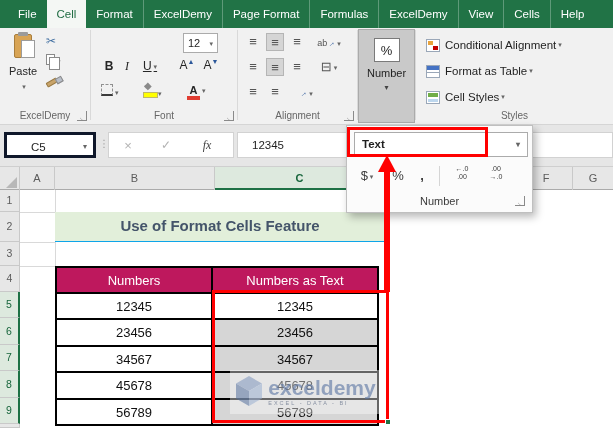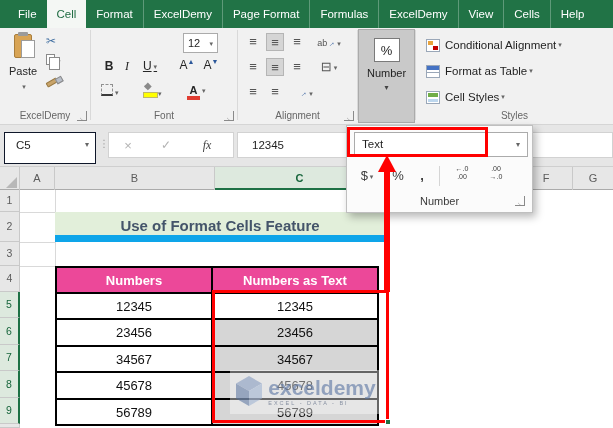--- a/index.html
+++ b/index.html
@@ -67,66 +67,66 @@
   .st-ic { width:14px; height:13px; margin-right:5px; border:1px solid #9AA7B8; background:#fff; position:relative; }
   .st-ic.cf::before { content:""; position:absolute; left:1px; top:1px; width:5px; height:4px; background:#E8A33D; }
   .st-ic.cf::after { content:""; position:absolute; right:1px; bottom:1px; width:5px; height:4px; background:#C00000; }
   .st-ic.ft::before { content:""; position:absolute; left:0; top:0; width:12px; height:4px; background:#4472C4; }
   .st-ic.ft::after { content:""; position:absolute; left:0; top:6px; width:12px; height:1px; background:#9AA7B8; }
   .st-ic.cs::before { content:""; position:absolute; left:1px; top:1px; width:10px; height:4px; background:#70AD47; }
   .st-ic.cs::after { content:""; position:absolute; left:1px; bottom:1px; width:10px; height:3px; background:#BDD7EE; }
 
   
   #fbar { position:absolute; left:0; top:125px; width:613px; height:42px; background:#E6E6E6; border-bottom:1px solid #CFCFCF; }
-  #namebox { position:absolute; left:4px; top:7px; width:92px; height:32px; background:#fff; border:1px solid #0f172a; font-size:11.5px; color:#1F1F1F; line-height:24px; padding-left:11px; }
+  #namebox { position:absolute; left:4px; top:7px; width:92px; height:26px; background:#fff; border:3px solid #0f172a; font-size:11.5px; color:#1F1F1F; line-height:24px; padding-left:24px; }
   #namebox .nb-chev { position:absolute; right:6px; top:0; font-size:8px; color:#666; line-height:24px; }
   .dots { position:absolute; left:99px; top:13px; font-size:10px; color:#A0A0A0; letter-spacing:0; }
   #fxstrip { position:absolute; left:108px; top:7px; width:126px; height:26px; background:#fff; border:1px solid #D2D2D2; display:flex; align-items:center; }
   #fxstrip .fx-x { width:38px; text-align:center; color:#B3B3B3; font-size:13px; }
   #fxstrip .fx-ck { width:38px; text-align:center; color:#B3B3B3; font-size:12px; }
   #fxstrip .fx-fx { width:44px; text-align:center; color:#444; font-size:12px; font-style:italic; font-family:"Liberation Serif",serif; }
   #formulafield { position:absolute; left:237px; top:7px; width:376px; height:26px; background:#fff; border:1px solid #D2D2D2; font-size:11.5px; color:#1F1F1F; line-height:24px; padding-left:14px; }
 
   
   #colheads { position:absolute; left:0; top:167px; width:613px; height:23px; background:#E7E7E7; border-bottom:1px solid #ABABAB; }
   .ch { position:absolute; top:0; height:23px; line-height:22px; text-align:center; font-size:11px; color:#5B5B5B; border-right:1px solid #C9C9C9; }
   .ch.sel { background:#DDE9DE; color:#17653B; border-bottom:2px solid #1E7145; font-weight:bold; }
   #corner { position:absolute; left:0; top:0; width:20px; height:23px; border-right:1px solid #C9C9C9; }
   #corner .tri { position:absolute; right:2px; bottom:2px; width:0; height:0; border-left:11px solid transparent; border-bottom:11px solid #B8B8B8; }
 
   #sheet { position:absolute; left:0; top:190px; width:613px; height:238px; background:#fff; }
   .rh { position:absolute; left:0; width:20px; background:#E7E7E7; border-right:1px solid #C9C9C9; border-bottom:1px solid #C9C9C9; font-size:10.5px; color:#5B5B5B; text-align:center; }
   .rh.sel { background:#DDE9DE; color:#17653B; border-right:2px solid #1E7145; }
   .gl { position:absolute; background:#D9D9D9; }
 
-  #title-cell { position:absolute; left:55px; top:22px; width:330px; height:30px; background:#E2EFDA; border-bottom:7px solid #0ea5e9; text-align:center; font-size:15px; font-weight:bold; color:#44546A; line-height:27px; }
+  #title-cell { position:absolute; left:55px; top:22px; width:330px; height:30px; background:#E2EFDA; border-bottom:1px solid #0ea5e9; text-align:center; font-size:15px; font-weight:bold; color:#44546A; line-height:27px; }
 
   #datatable { position:absolute; left:55px; top:76px; border-collapse:collapse; z-index:3; }
   #datatable td { border:2px solid #000; text-align:center; font-size:13px; color:#111; padding:0; }
-  #datatable td.hd { background:#ec4899; color:#fff; font-weight:bold; font-size:13px; }
+  #datatable td.hd { background:#be185d; color:#fff; font-weight:normal; font-size:13px; }
   #datatable .cb { width:156px; }
   #datatable .cc { width:166px; }
   #datatable tr.gray td.cc { background:#D6D6D6; }
 
   
   #watermark { position:absolute; left:230px; top:180px; width:152px; height:44px; background:rgba(255,255,255,.40); z-index:4; display:flex; align-items:center; justify-content:center; }
   #wm-inner { text-align:left; position:relative; padding-left:32px; }
   #wm-cube { position:absolute; left:0px; top:-2px; opacity:.55; }
   #wm-brand { font-size:21px; font-weight:bold; color:rgba(92,118,163,.62); letter-spacing:0; line-height:20px; }
   #wm-tag { font-size:5.5px; letter-spacing:2px; color:rgba(120,130,150,.85); margin-top:2px; }
 
   
   .red-rect { position:absolute; border:3px solid #FF0000; z-index:12; pointer-events:none; }
   #arrow-line { position:absolute; left:384px; top:170px; width:6px; height:122px; background:#FF0000; z-index:12; }
   #arrow-head { position:absolute; left:378px; top:155px; width:0; height:0; border-left:9px solid transparent; border-right:9px solid transparent; border-bottom:17px solid #FF0000; z-index:12; }
   #fill-handle { position:absolute; left:385px; top:419px; width:6px; height:6px; background:#1E7145; border:1px solid #fff; z-index:13; }
 
   
   #numpanel { position:absolute; left:346px; top:125px; width:187px; height:88px; background:#FBFBFB; border:1px solid #BFBFBF; box-shadow:3px 4px 8px rgba(0,0,0,.28); z-index:10; }
-  #np-combo { position:absolute; left:7px; top:6px; width:174px; height:25px; background:#fff; border:1px solid #ABABAB; font-size:11.5px; color:#1F1F1F; line-height:23px; padding-left:7px; }
+  #np-combo { position:absolute; left:7px; top:6px; width:174px; height:25px; background:#fff; border:1px solid #ABABAB; font-size:11.5px; color:#1F1F1F; line-height:23px; padding-left:7px;font-weight:bold; }
   #np-combo .nb-chev { position:absolute; right:7px; top:0; font-size:8px; color:#666; line-height:23px; }
   .np-ic { position:absolute; top:38px; height:24px; font-size:13px; color:#3B3B3B; text-align:center; line-height:24px; }
   .np-sep { position:absolute; left:92px; top:40px; width:1px; height:20px; background:#D5D5D5; }
   .np-dec { position:absolute; top:39px; font-size:7px; line-height:8px; color:#3B3B3B; text-align:center; white-space:pre; }
   #np-label { position:absolute; left:0; right:0; bottom:5px; text-align:center; font-size:11px; color:#3B3B3B; }
   #np-launcher { position:absolute; right:7px; bottom:6px; width:10px; height:10px; border-right:1px solid #8A8A8A; border-bottom:1px solid #8A8A8A; }
   #np-launcher::before { content:"→"; position:absolute; right:0; bottom:-2px; font-size:7px; color:#8A8A8A; transform:rotate(45deg); }
   #np-redbox { left:347px; top:127px; width:141px; height:30px; }
   #cells-redbox { left:212px; top:290px; width:177px; height:133px; }
 </style>

